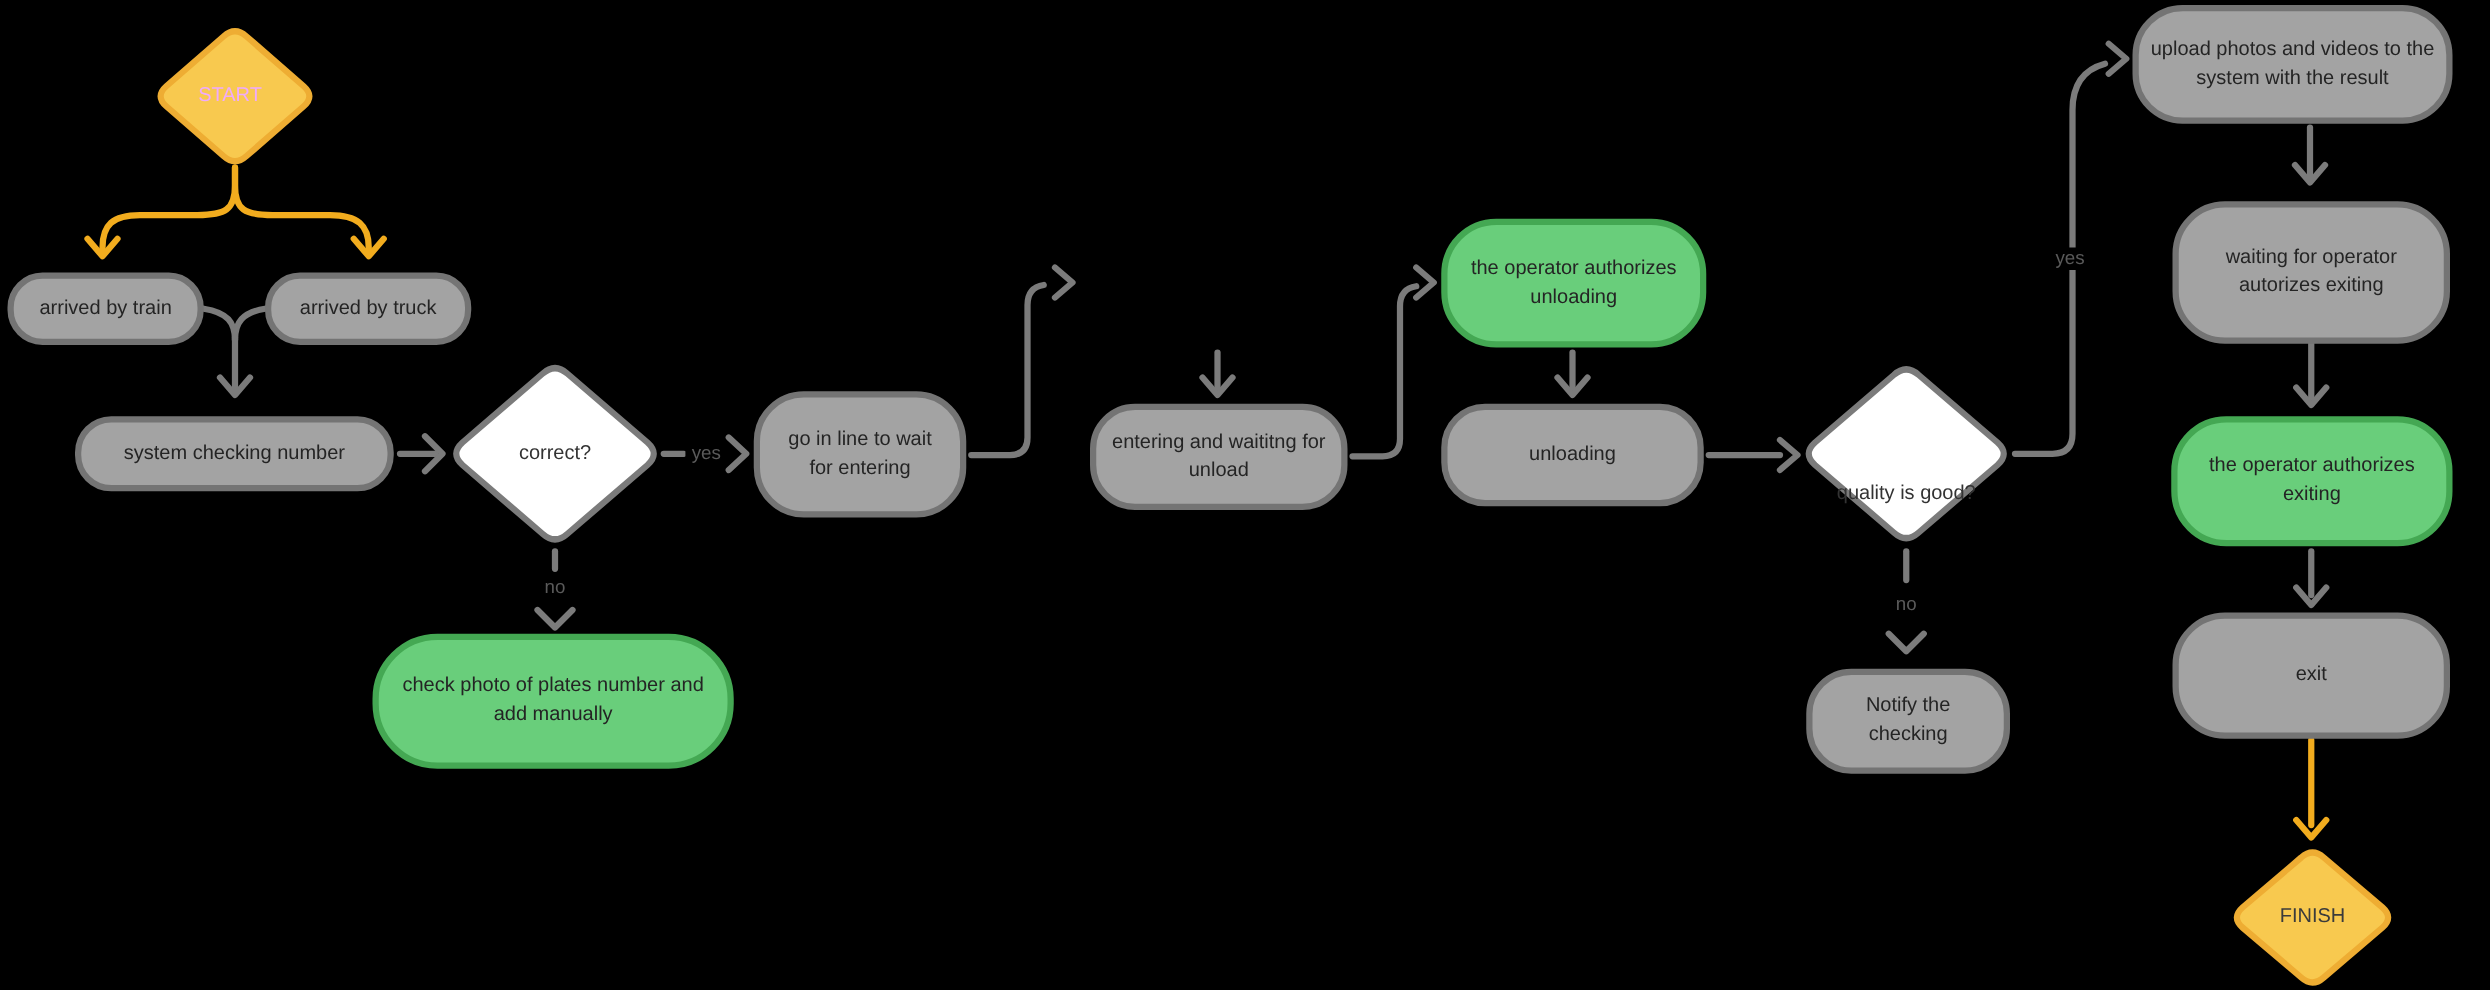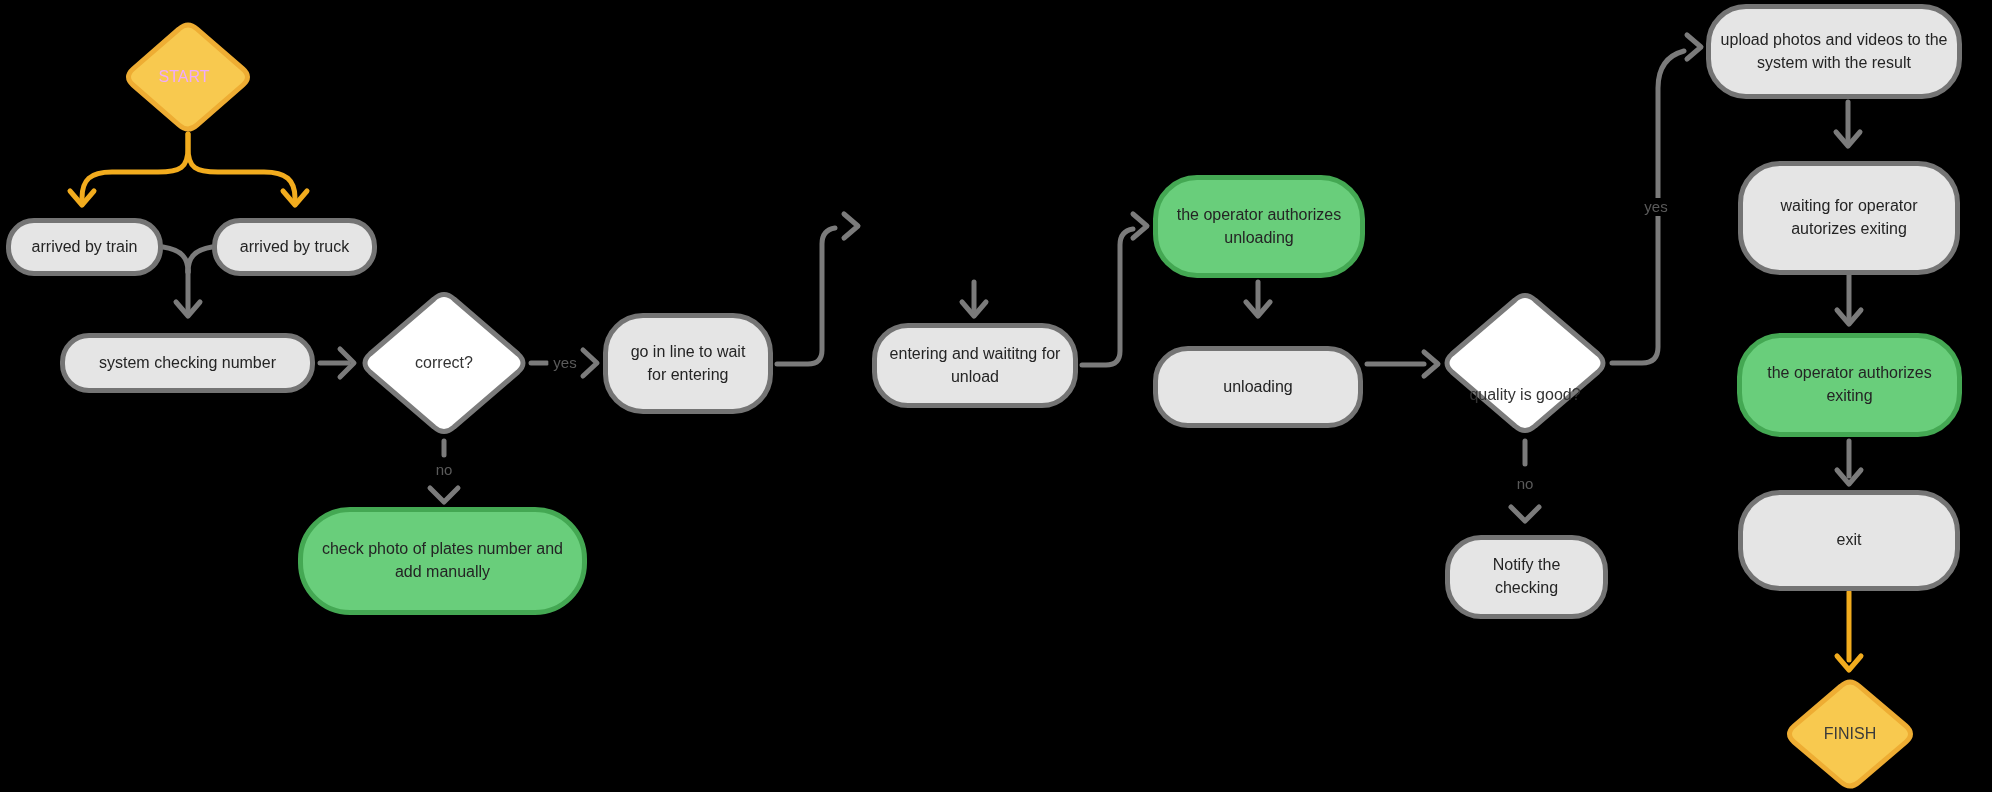--- a/index.html
+++ b/index.html
@@ -4,21 +4,21 @@
 <style>
   html,body{margin:0;padding:0;background:#000;}
   #canvas{
     position:relative;width:1992px;height:792px;background:#000;overflow:hidden;
     font-family:"Liberation Sans",sans-serif;
   }
   #edges{position:absolute;left:0;top:0;width:1992px;height:792px;}
   .process{
     position:absolute;box-sizing:border-box;
     display:flex;align-items:center;justify-content:center;text-align:center;
-    background:#e5e5e5;border:5px solid #747474;border-radius:30px;
+    background:#a3a3a3;border:5px solid #747474;border-radius:30px;
     color:#242424;font-size:16px;line-height:1.42;padding:6px 12px;
   }
   .process.green{background:#69ce7b;border-color:#44a853;}
   .dlabel{
     position:absolute;transform:translate(-50%,-50%);
     color:#333333;font-size:16px;text-align:center;line-height:1.4;white-space:pre-line;
   }
   .elabel{
     position:absolute;transform:translate(-50%,-50%);
     color:#5a5a5a;font-size:15px;background:#000;padding:0 5px;line-height:1.2;
@@ -120,21 +120,21 @@
 
 
   <div class="process" style="left:872px;top:323px;width:206px;height:85px;border-radius:36px;">
     <span>entering and waititng for unload</span>
   </div>
 
   <div class="process green" style="left:1153px;top:175px;width:212px;height:103px;border-radius:44px;">
     <span>the operator authorizes unloading</span>
   </div>
 
-  <div class="process" style="left:1153px;top:323px;width:210px;height:82px;border-radius:35px;margin-top:23px;">
+  <div class="process" style="left:1153px;top:323px;width:210px;height:82px;border-radius:35px;">
     <span>unloading</span>
   </div>
 
   <div class="process" style="left:1445px;top:535px;width:163px;height:84px;border-radius:36px;">
     <span>Notify the checking</span>
   </div>
 
   <div class="process" style="left:1706px;top:4px;width:256px;height:95px;border-radius:40px;padding:6px 9px;">
     <span>upload photos and videos to the system with the result</span>
   </div>

